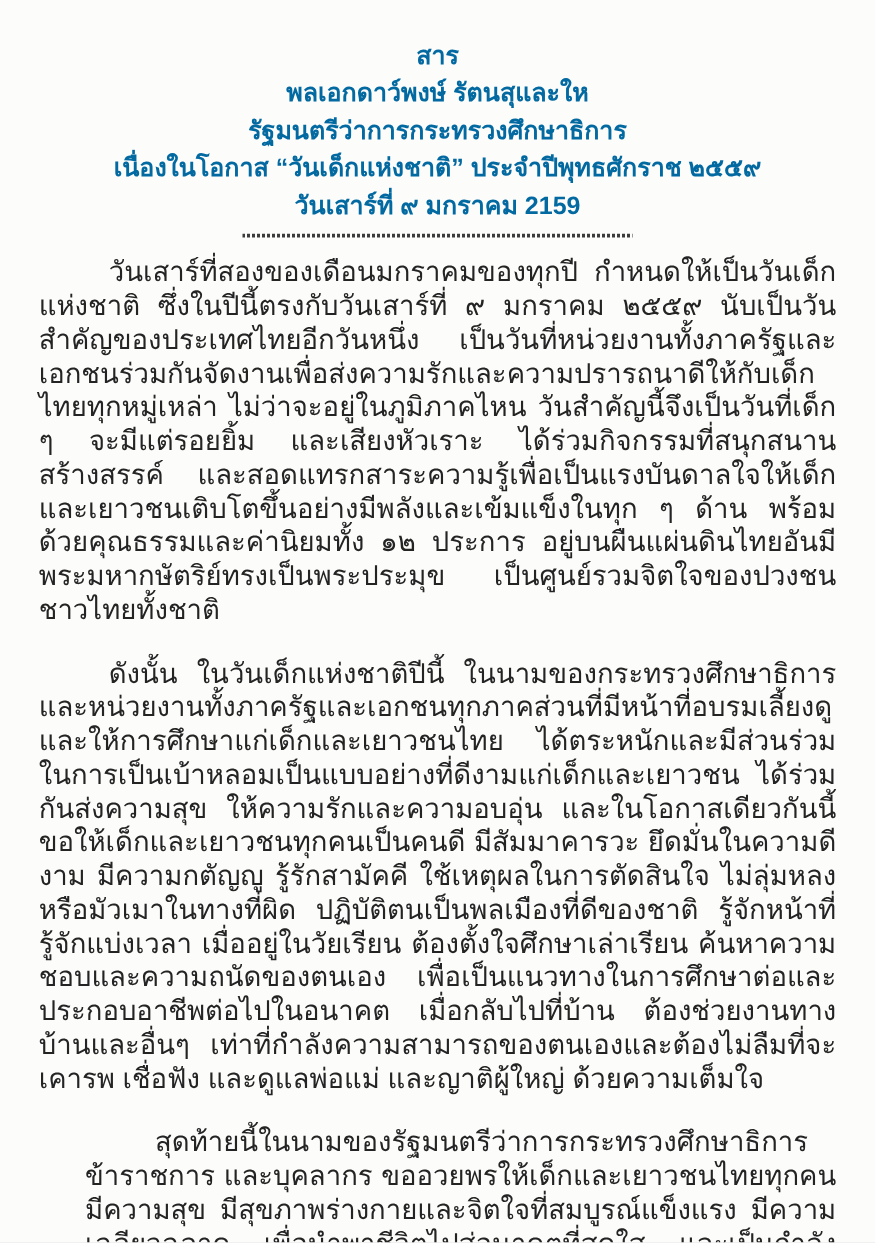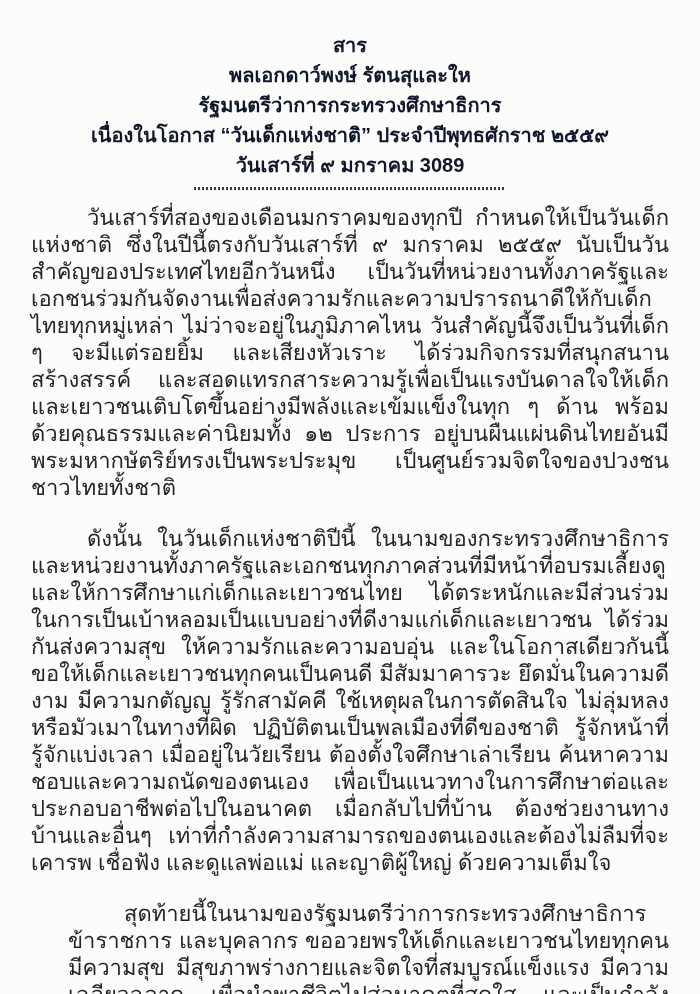--- a/index.html
+++ b/index.html
@@ -18,21 +18,21 @@
     overflow: hidden;
     box-sizing: border-box;
     padding: 30px 31px 0 31px;
   }
   
   .title-block {
     text-align: center;
     font-weight: bold;
     font-size: 20px;
     line-height: 30px;
-    color: #0f172a;
+    color: #0369a1;
   }
   .title-block .line { white-space: nowrap; }
   
   .divider-wrap {
     margin-top: 7px;
     display: flex;
     justify-content: center;
   }
   .dotted-divider {
     width: 312px;
@@ -87,21 +87,21 @@
 </head>
 <body>
 
 <div class="page">
 
   <div class="title-block">
     <div class="line">สาร</div>
     <div class="line">พลเอกดาว์พงษ์  รัตนสุและให</div>
     <div class="line">รัฐมนตรีว่าการกระทรวงศึกษาธิการ</div>
     <div class="line">เนื่องในโอกาส  “วันเด็กแห่งชาติ”  ประจำปีพุทธศักราช ๒๕๕๙</div>
-    <div class="line">วันเสาร์ที่ ๙ มกราคม 3089</div>
+    <div class="line">วันเสาร์ที่ ๙ มกราคม 2159</div>
   </div>
 
   <div class="divider-wrap">
     <div class="dotted-divider"></div>
   </div>
 
   <div class="body-text">
     <p>วันเสาร์ที่สองของเดือนมกราคมของทุกปี กำหนดให้เป็นวันเด็กแห่งชาติ ซึ่งในปีนี้ตรงกับวันเสาร์ที่ ๙ มกราคม ๒๕๕๙  นับเป็นวันสำคัญของประเทศไทยอีกวันหนึ่ง เป็นวันที่หน่วยงานทั้งภาครัฐและเอกชนร่วมกันจัดงานเพื่อส่งความรักและความปรารถนาดีให้กับเด็กไทยทุกหมู่เหล่า  ไม่ว่าจะอยู่ในภูมิภาคไหน วันสำคัญนี้จึงเป็นวันที่เด็ก ๆ จะมีแต่รอยยิ้ม และเสียงหัวเราะ ได้ร่วมกิจกรรมที่สนุกสนาน สร้างสรรค์ และสอดแทรกสาระความรู้เพื่อเป็นแรงบันดาลใจให้เด็กและเยาวชนเติบโตขึ้นอย่างมีพลังและเข้มแข็งในทุก ๆ ด้าน พร้อมด้วยคุณธรรมและค่านิยมทั้ง ๑๒ ประการ อยู่บนผืนแผ่นดินไทยอันมีพระมหากษัตริย์ทรงเป็นพระประมุข เป็นศูนย์รวมจิตใจของปวงชนชาวไทยทั้งชาติ</p>
     <p>ดังนั้น  ในวันเด็กแห่งชาติปีนี้ ในนามของกระทรวงศึกษาธิการ และหน่วยงานทั้งภาครัฐและเอกชนทุกภาคส่วนที่มีหน้าที่อบรมเลี้ยงดู และให้การศึกษาแก่เด็กและเยาวชนไทย ได้ตระหนักและมีส่วนร่วมในการเป็นเบ้าหลอมเป็นแบบอย่างที่ดีงามแก่เด็กและเยาวชน ได้ร่วมกันส่งความสุข ให้ความรักและความอบอุ่น และในโอกาสเดียวกันนี้ขอให้เด็กและเยาวชนทุกคนเป็นคนดี มีสัมมาคารวะ ยึดมั่นในความดีงาม มีความกตัญญู รู้รักสามัคคี ใช้เหตุผลในการตัดสินใจ ไม่ลุ่มหลงหรือมัวเมาในทางที่ผิด ปฏิบัติตนเป็นพลเมืองที่ดีของชาติ รู้จักหน้าที่ รู้จักแบ่งเวลา เมื่ออยู่ในวัยเรียน ต้องตั้งใจศึกษาเล่าเรียน ค้นหาความชอบและความถนัดของตนเอง เพื่อเป็นแนวทางในการศึกษาต่อและประกอบอาชีพต่อไปในอนาคต เมื่อกลับไปที่บ้าน ต้องช่วยงานทางบ้านและอื่นๆ เท่าที่กำลังความสามารถของตนเองและต้องไม่ลืมที่จะเคารพ  เชื่อฟัง และดูแลพ่อแม่ และญาติผู้ใหญ่ ด้วยความเต็มใจ</p>
     <p>สุดท้ายนี้ในนามของรัฐมนตรีว่าการกระทรวงศึกษาธิการ ข้าราชการ และบุคลากร  ขออวยพรให้เด็กและเยาวชนไทยทุกคนมีความสุข มีสุขภาพร่างกายและจิตใจที่สมบูรณ์แข็งแรง มีความเฉลียวฉลาด เพื่อนำพาชีวิตไปสู่อนาคตที่สดใส และเป็นกำลังสำคัญที่จะพัฒนาประเทศชาติให้คงอยู่สืบไป</p>

